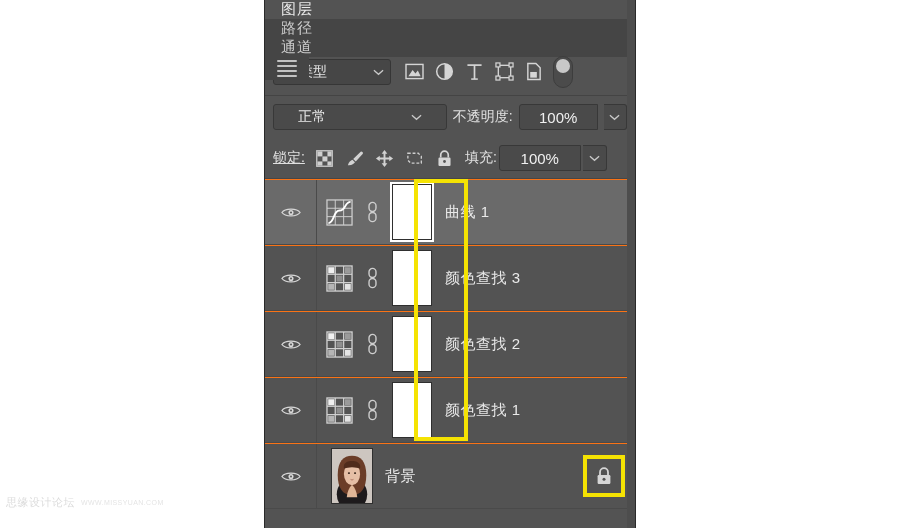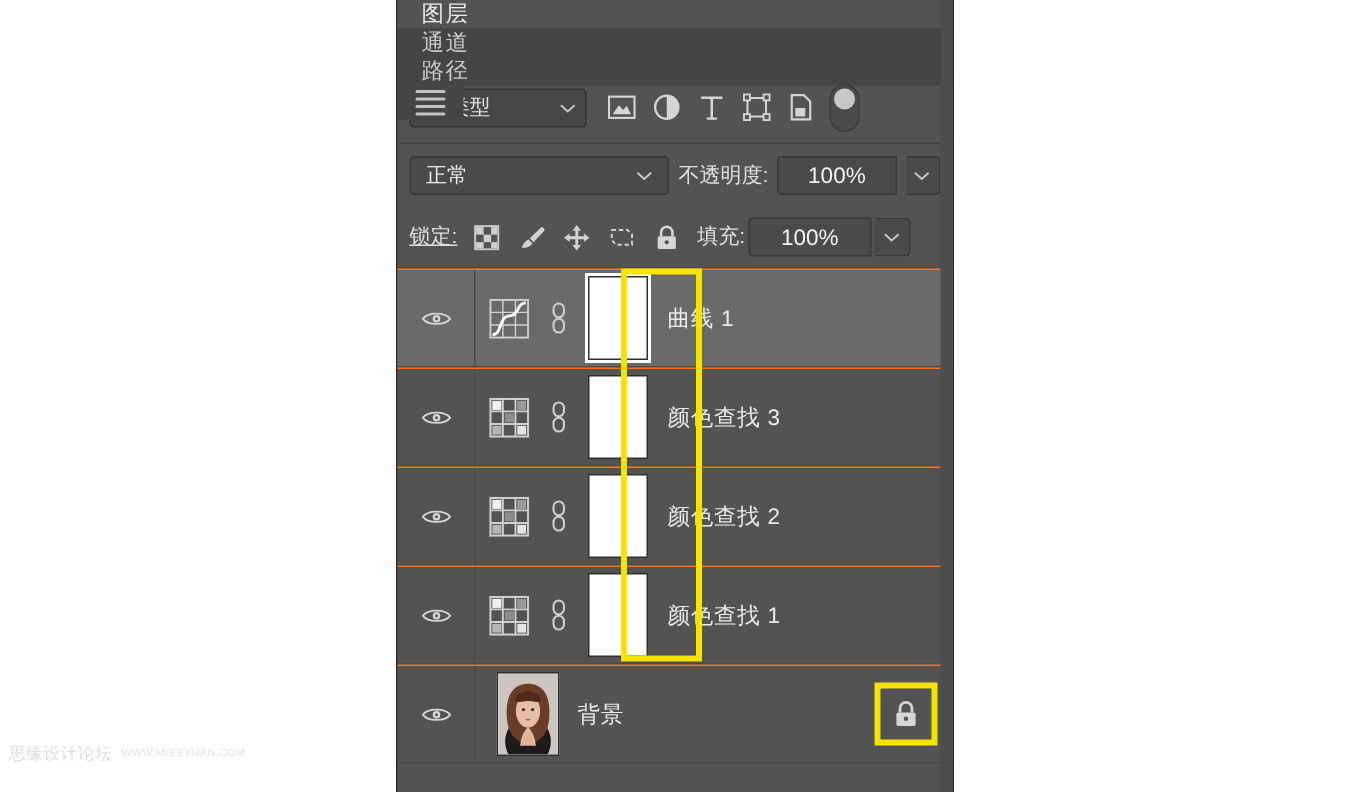--- a/index.html
+++ b/index.html
@@ -130,21 +130,21 @@
     padding: 0 8px;
     gap: 6px;
     background: #535353;
   }
   .blendselect {
     width: 178px; height: 26px;
     background: #4a4a4a;
     border: 1px solid #383838;
     border-radius: 3px;
     display: flex; align-items: center;
-    padding: 0 10px;
+    padding: 0 24px;
     box-sizing: border-box;
     font-size: 14px;
     color: #e8e8e8;
   }
   .blendselect .lbl { flex: 1; }
   .opacity-label { font-size: 14px; color: #e0e0e0; white-space: nowrap; }
   .valuebox {
     width: 82px; height: 26px;
     background: #4a4a4a;
     border: 1px solid #383838;
@@ -287,24 +287,24 @@
     <span class="wm-en">WWW.MISSYUAN.COM</span>
   </div>
 
   <div class="panel">
 
     <div class="tabbar">
       <div class="tab active">
         <span>图层</span>
       </div>
       <div class="tab">
+        <span>路径</span>
+      </div>
+      <div class="tab">
         <span>通道</span>
-      </div>
-      <div class="tab">
-        <span>路径</span>
       </div>
       <div class="tabfill"></div>
       <div class="hamburger">
         <div class="ham-lines">
           <i></i>
             <i></i>
             <i></i>
             <i></i>
         </div>
       </div>

